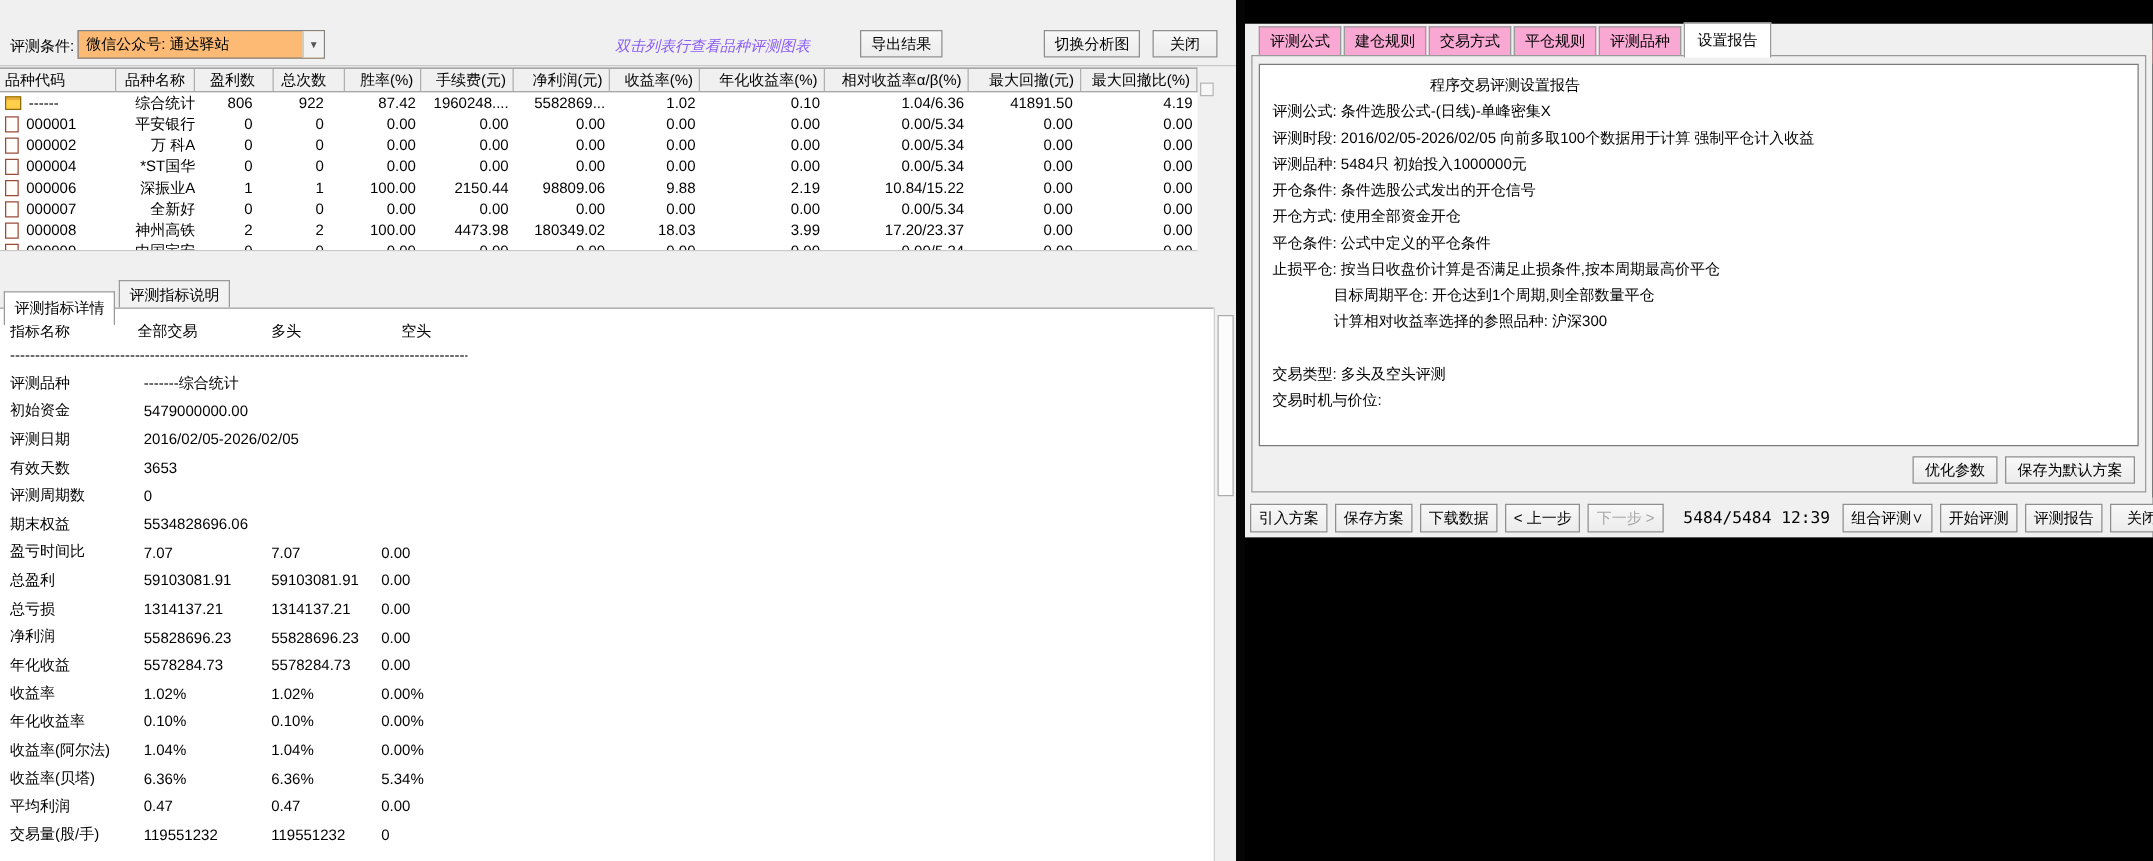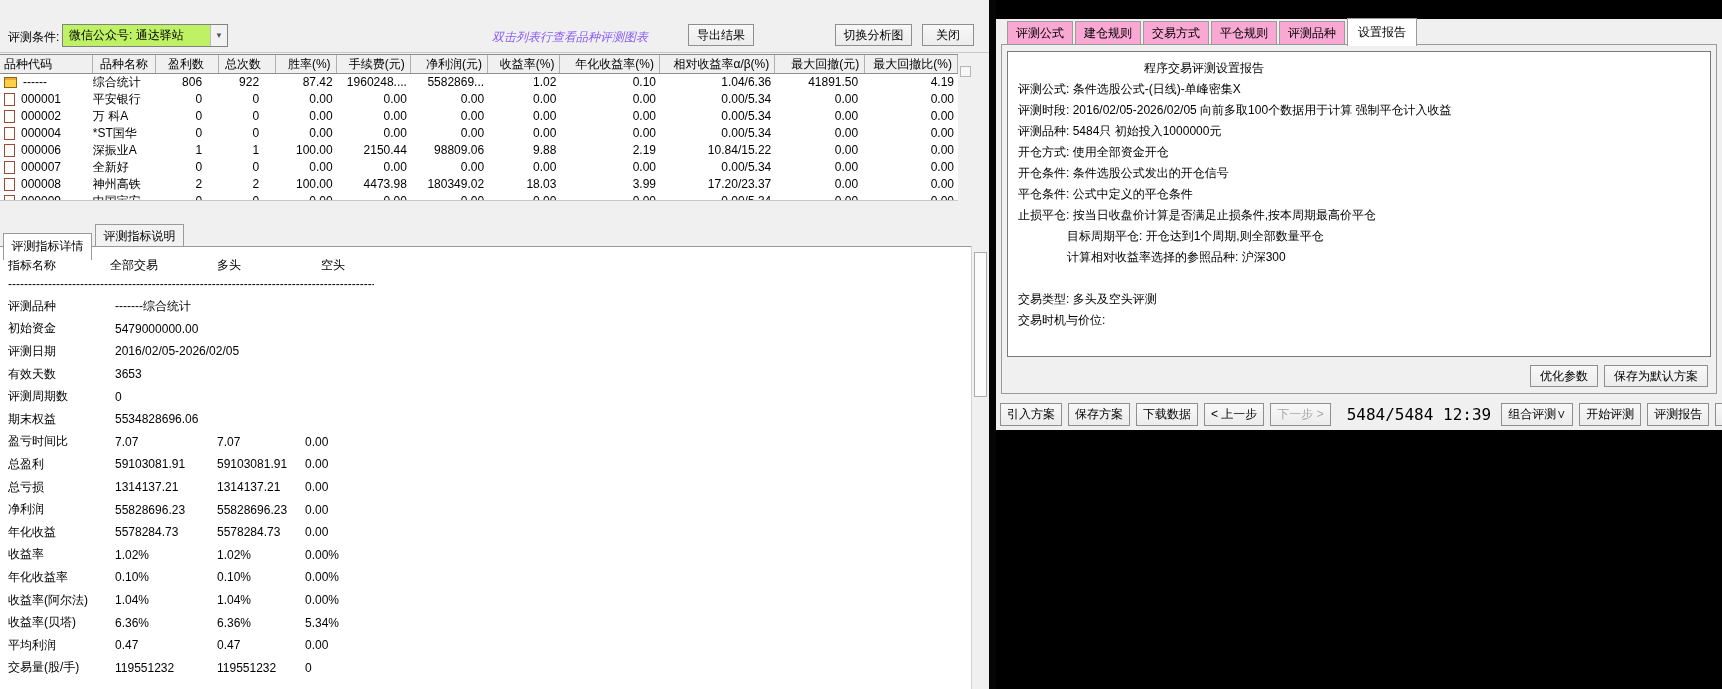--- a/index.html
+++ b/index.html
@@ -9,21 +9,21 @@
 
   
   .lwin { left:0; width:989px; background:#F0F0F0; }
   .titlebar { position:absolute; top:0; left:0; right:0; height:19px; background:#C23A3C;
     color:#fff; line-height:19px; padding-left:8px; white-space:nowrap;margin-top:32px; }
   .tclose { position:absolute; right:5px; top:0; width:14px; text-align:center; color:#F4CFCF;
     font-size:12px; line-height:19px; cursor:default; }
   .ctrlbar { position:absolute; top:19px; left:0; right:0; height:34px; background:#F0F0F0;
     border-bottom:1px solid #C9C9C9; }
   .clabel { position:absolute; left:8px; top:10px; }
-  .combo { position:absolute; left:62px; top:5px; width:166px; height:23px; background:#bef264;
+  .combo { position:absolute; left:62px; top:5px; width:198px; height:23px; background:#fdba74;
     border:1px solid #828282; line-height:21px; padding-left:6px; white-space:nowrap; }
   .combo-arrow { position:absolute; right:0; top:0; width:17px; height:21px; background:#F2F2F2;
     border-left:1px solid #BDBDBD; text-align:center; line-height:21px; font-size:8px; color:#555; }
   .hint { position:absolute; left:492px; top:10px; color:#8b5cf6;font-style:italic; }
   .btn { background:linear-gradient(#F8F8F8,#ECECEC); border:1px solid #8F8F8F;
     text-align:center; line-height:20px; height:22px; display:inline-block; white-space:nowrap; }
   .b-export { position:absolute; left:688px; top:5px; width:66px; }
   .b-switch { position:absolute; left:835px; top:5px; width:77px; }
   .b-close  { position:absolute; left:922px; top:5px; width:52px; }
 
@@ -36,21 +36,21 @@
   .trow { display:flex; height:17px; line-height:17px; }
   .cell { overflow:hidden; white-space:nowrap; }
   .col0{width:95px} .col1{width:65px} .col2{width:64px} .col3{width:58px} .col4{width:62px}
   .col5{width:76px} .col6{width:79px} .col7{width:74px} .col8{width:102px} .col9{width:118px}
   .col10{width:92px} .col11{width:95px}
   .hcell.col0{padding-left:4px} .hcell.col1{text-align:center}
   .hcell.col2,.hcell.col3{text-align:right;padding-right:14px}
   .hcell.col4,.hcell.col5,.hcell.col6,.hcell.col7,.hcell.col8,.hcell.col9,.hcell.col10,.hcell.col11
     {text-align:right;padding-right:5px}
   .cell.col0{padding-left:4px; display:flex; align-items:center;}
-  .cell.col1{text-align:left}
+  .cell.col1{text-align:right}
   .cell.num{text-align:right;padding-right:4px}
   .cell.col2,.cell.col3{padding-right:17px}
   .cell.col10{padding-right:7px}
   .icon{display:inline-block; margin-right:6px;}
   .icon.folder{width:13px;height:11px;background:#FFCF4A;border:1px solid #8F6A00;
     box-shadow:inset 0 2px 0 #E9A93C;}
   .icon.page{width:11px;height:13px;background:#FFFEFA;border:1px solid #9A4A3A;}
   .tcorner { position:absolute; left:960px; top:66px; width:11px; height:11px;
     background:#F7F7F7; border:1px solid #B5B5B5; }
 
@@ -89,21 +89,21 @@
     border:1px solid #7A7A7A; overflow:hidden; padding:6px 10px; }
   .rtitle { height:21px; line-height:21px; padding-left:126px; white-space:nowrap; }
   .rline { height:21px; line-height:21px; white-space:nowrap; }
   .rline.ind { padding-left:49px; }
   .panelbtns { position:absolute; right:8px; bottom:6px; }
   .panelbtns .btn { margin-left:6px; padding:0 9px; height:22px; }
   .footer { position:absolute; top:398px; left:0; right:0; height:32px; background:#F0F0F0;
     display:flex; align-items:center; padding:0 14px 0 4px; }
   .footer .btn { height:23px; line-height:21px; margin-right:6px; padding:0 6px; min-width:51px; }
   .footer .btn.disabled { color:#A6A6A6; }
-  .status { margin:0 10px; font-family:"DejaVu Sans Mono", monospace; font-size:16px; white-space:nowrap; }
+  .status { margin:0 10px; font-family:"DejaVu Sans Mono", monospace; font-size:13px; white-space:nowrap; }
   .fspacer { flex:1; }
   .blackfill { position:absolute; top:430px; left:0; right:0; height:259px; background:#000; }
 </style>
 </head>
 <body>
 
 <div class="win lwin">
   <div class="titlebar">
     <span>微信公众号: 通达驿站-单峰密集X</span>
     <span class="tclose">✕</span>
@@ -410,22 +410,22 @@
       <div class="rtab active">设置报告</div>
     </div>
 
   <div class="tabpage">
     <div class="reportbox">
       <div class="rtitle">程序交易评测设置报告</div>
       <div id="report-lines">
           <div class="rline">评测公式: 条件选股公式-(日线)-单峰密集X</div>
           <div class="rline">评测时段: 2016/02/05-2026/02/05 向前多取100个数据用于计算 强制平仓计入收益</div>
           <div class="rline">评测品种: 5484只 初始投入1000000元</div>
+          <div class="rline">开仓条件: 条件选股公式发出的开仓信号</div>
           <div class="rline">开仓方式: 使用全部资金开仓</div>
-          <div class="rline">开仓条件: 条件选股公式发出的开仓信号</div>
           <div class="rline">平仓条件: 公式中定义的平仓条件</div>
           <div class="rline">止损平仓: 按当日收盘价计算是否满足止损条件,按本周期最高价平仓</div>
           <div class="rline ind">目标周期平仓: 开仓达到1个周期,则全部数量平仓</div>
           <div class="rline ind">计算相对收益率选择的参照品种: 沪深300</div>
           <div class="rline">&nbsp;</div>
           <div class="rline">交易类型: 多头及空头评测</div>
           <div class="rline">交易时机与价位:</div>
         </div>
     </div>
     <div class="panelbtns"><div class="btn">优化参数</div><div class="btn">保存为默认方案</div></div>

